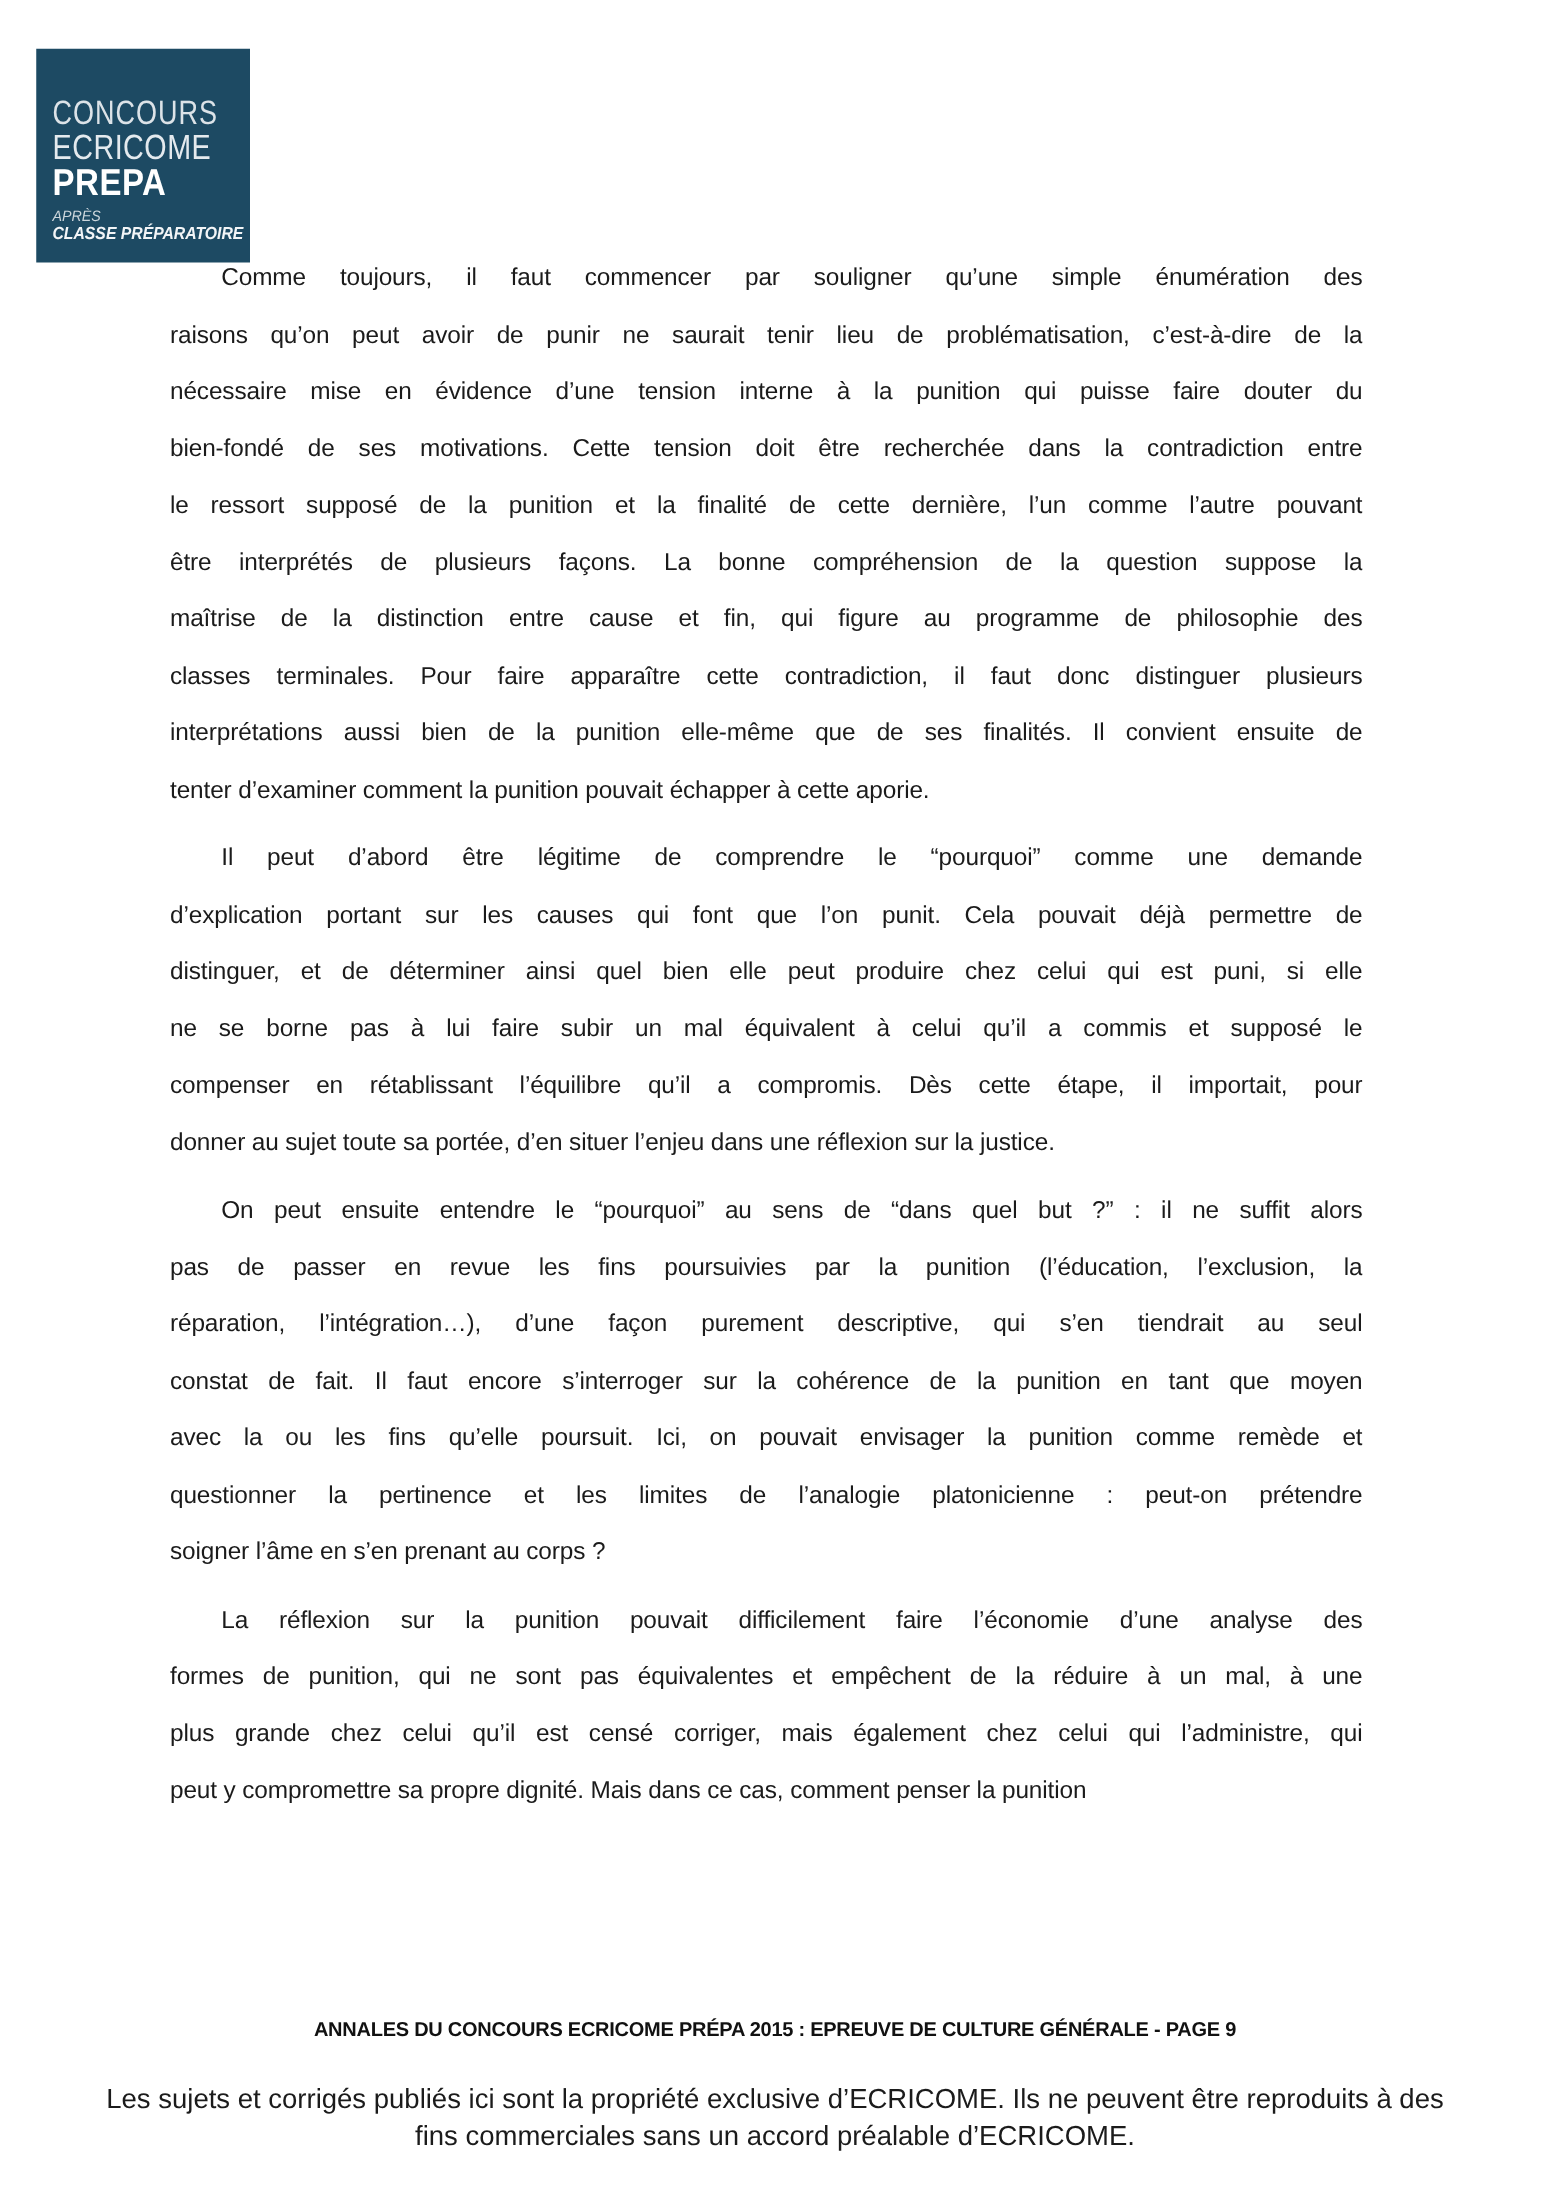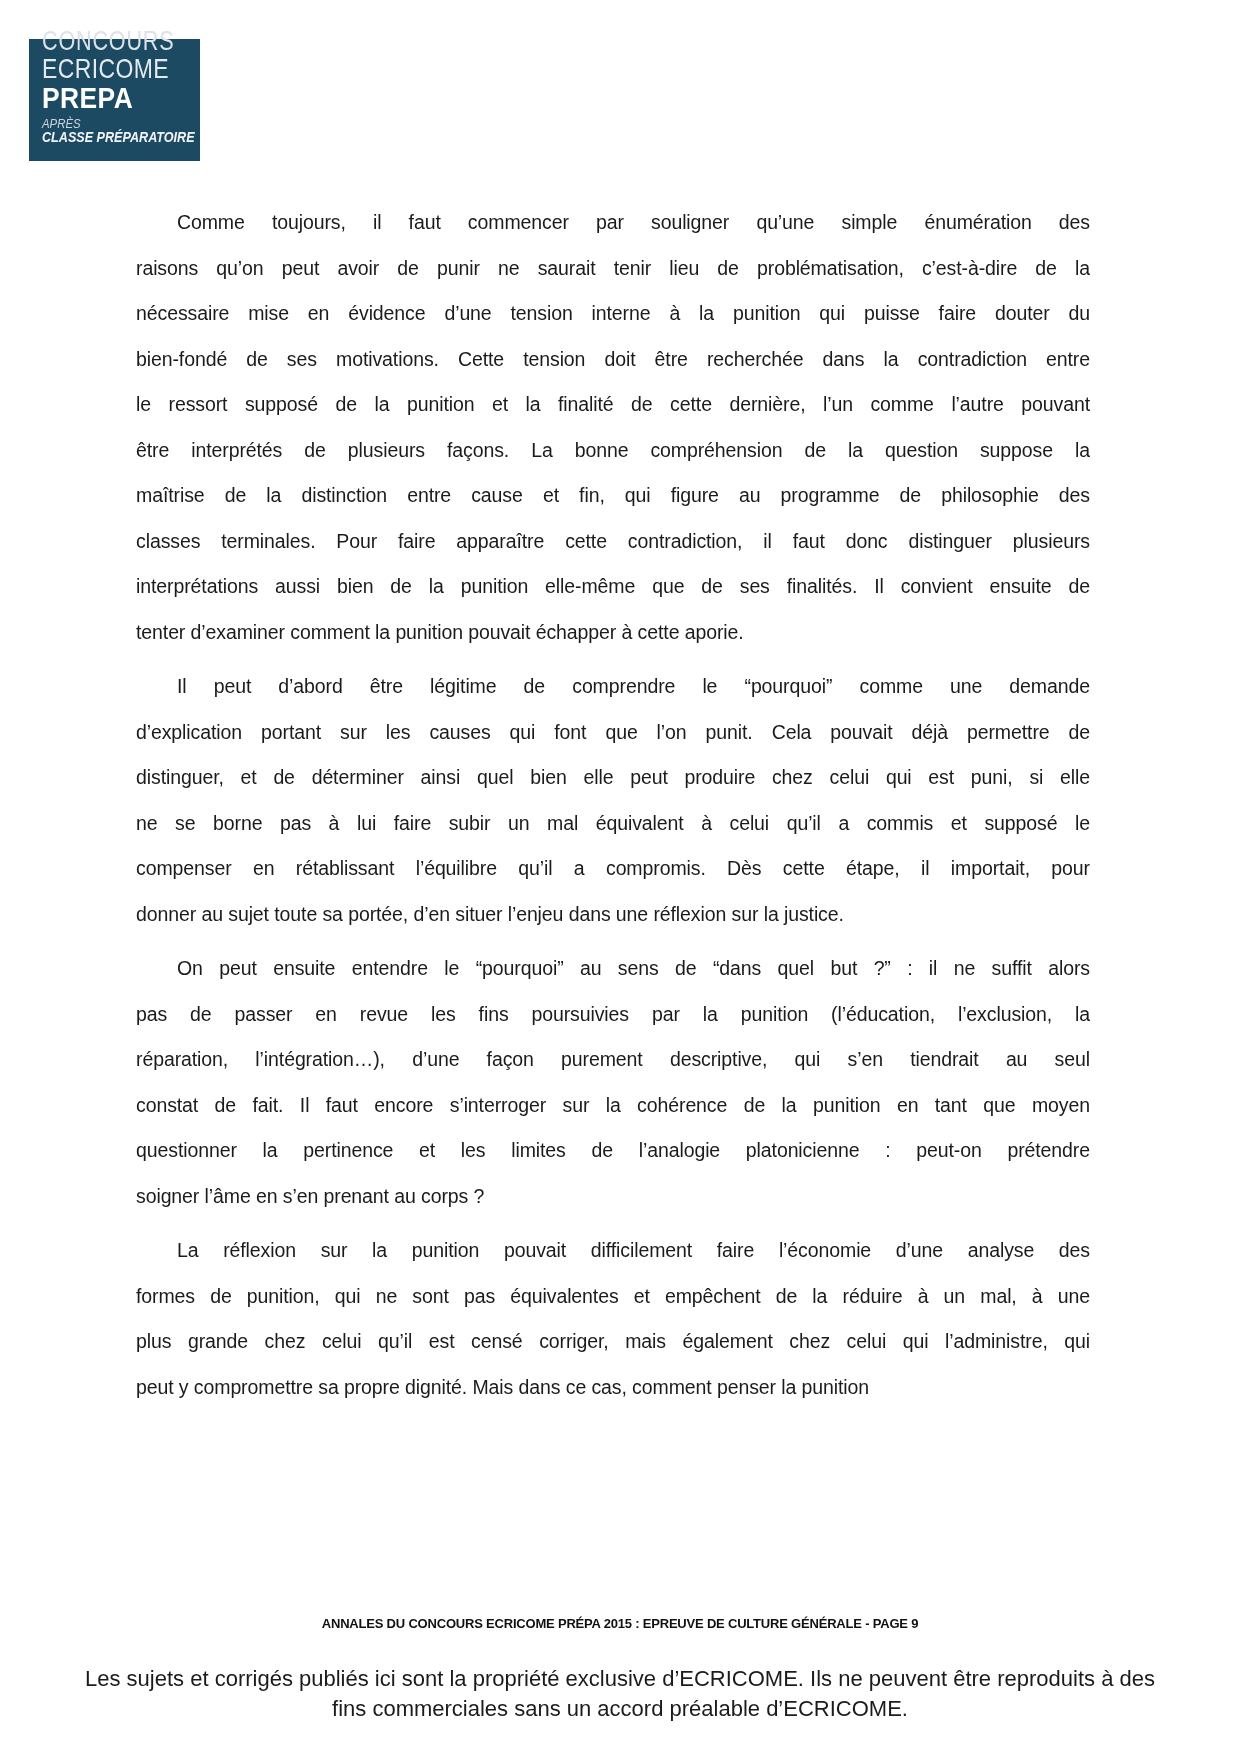--- a/index.html
+++ b/index.html
@@ -12,21 +12,21 @@
     color: #1a1a1a;
     overflow: hidden;
   }
 
   
   .logo {
     position: absolute;
     left: 29px;
     top: 39px;
     width: 171px;
-    height: 122px;
+    height: 171px;
     background: #1d4a63;
     box-sizing: border-box;
     padding: 0 0 16px 13px;
     display: flex;
     flex-direction: column;
     justify-content: flex-end;
   }
   .logo-line { transform-origin: left center; white-space: nowrap; }
   .logo-concours {
     font-size: 27px; line-height: 25px; font-weight: 100;
@@ -71,21 +71,21 @@
   }
   .line.first { text-indent: 41px; }
   .line.last { text-align-last: left; }
 
   
   .footer-annales {
     position: absolute;
     left: 0; top: 1616px;
     width: 1240px;
     text-align: center;
-    font-size: 13px;
+    font-size: 16px;
     font-weight: 700;
     letter-spacing: -0.2px;
     color: #111111;
   }
   .footer-disclaimer {
     position: absolute;
     left: 70px; top: 1664px;
     width: 1100px;
     text-align: center;
     font-size: 22px;
@@ -125,20 +125,21 @@
         <div class="line">distinguer, et de déterminer ainsi quel bien elle peut produire chez celui qui est puni, si elle</div>
         <div class="line">ne se borne pas à lui faire subir un mal équivalent à celui qu’il a commis et supposé le</div>
         <div class="line">compenser en rétablissant l’équilibre qu’il a compromis. Dès cette étape, il importait, pour</div>
         <div class="line last">donner au sujet toute sa portée, d’en situer l’enjeu dans une réflexion sur la justice.</div>
       </div>
       <div class="para">
         <div class="line first">On peut ensuite entendre le “pourquoi” au sens de “dans quel but ?” : il ne suffit alors</div>
         <div class="line">pas de passer en revue les fins poursuivies par la punition (l’éducation, l’exclusion, la</div>
         <div class="line">réparation, l’intégration…), d’une façon purement descriptive, qui s’en tiendrait au seul</div>
         <div class="line">constat de fait. Il faut encore s’interroger sur la cohérence de la punition en tant que moyen</div>
+        <div class="line">avec la ou les fins qu’elle poursuit. Ici, on pouvait envisager la punition comme remède et</div>
         <div class="line">questionner la pertinence et les limites de l’analogie platonicienne : peut-on prétendre</div>
         <div class="line last">soigner l’âme en s’en prenant au corps ?</div>
       </div>
       <div class="para">
         <div class="line first">La réflexion sur la punition pouvait difficilement faire l’économie d’une analyse des</div>
         <div class="line">formes de punition, qui ne sont pas équivalentes et empêchent de la réduire à un mal, à une</div>
         <div class="line">plus grande chez celui qu’il est censé corriger, mais également chez celui qui l’administre, qui</div>
         <div class="line last">peut y compromettre sa propre dignité. Mais dans ce cas, comment penser la punition</div>
       </div>
     </div>

